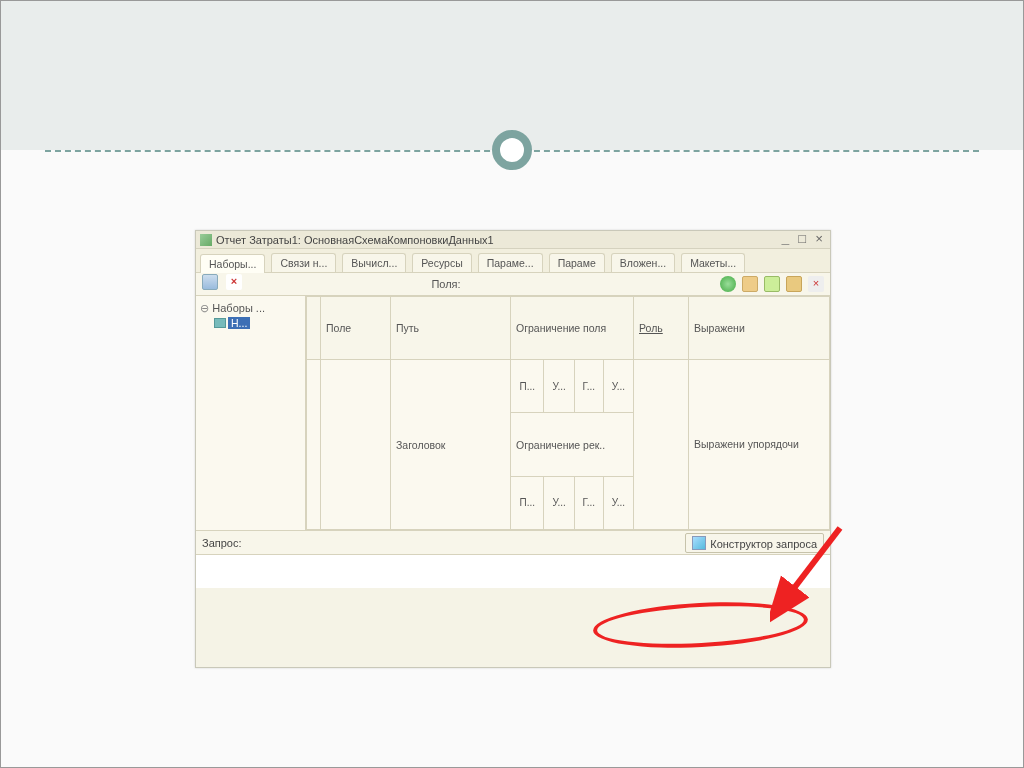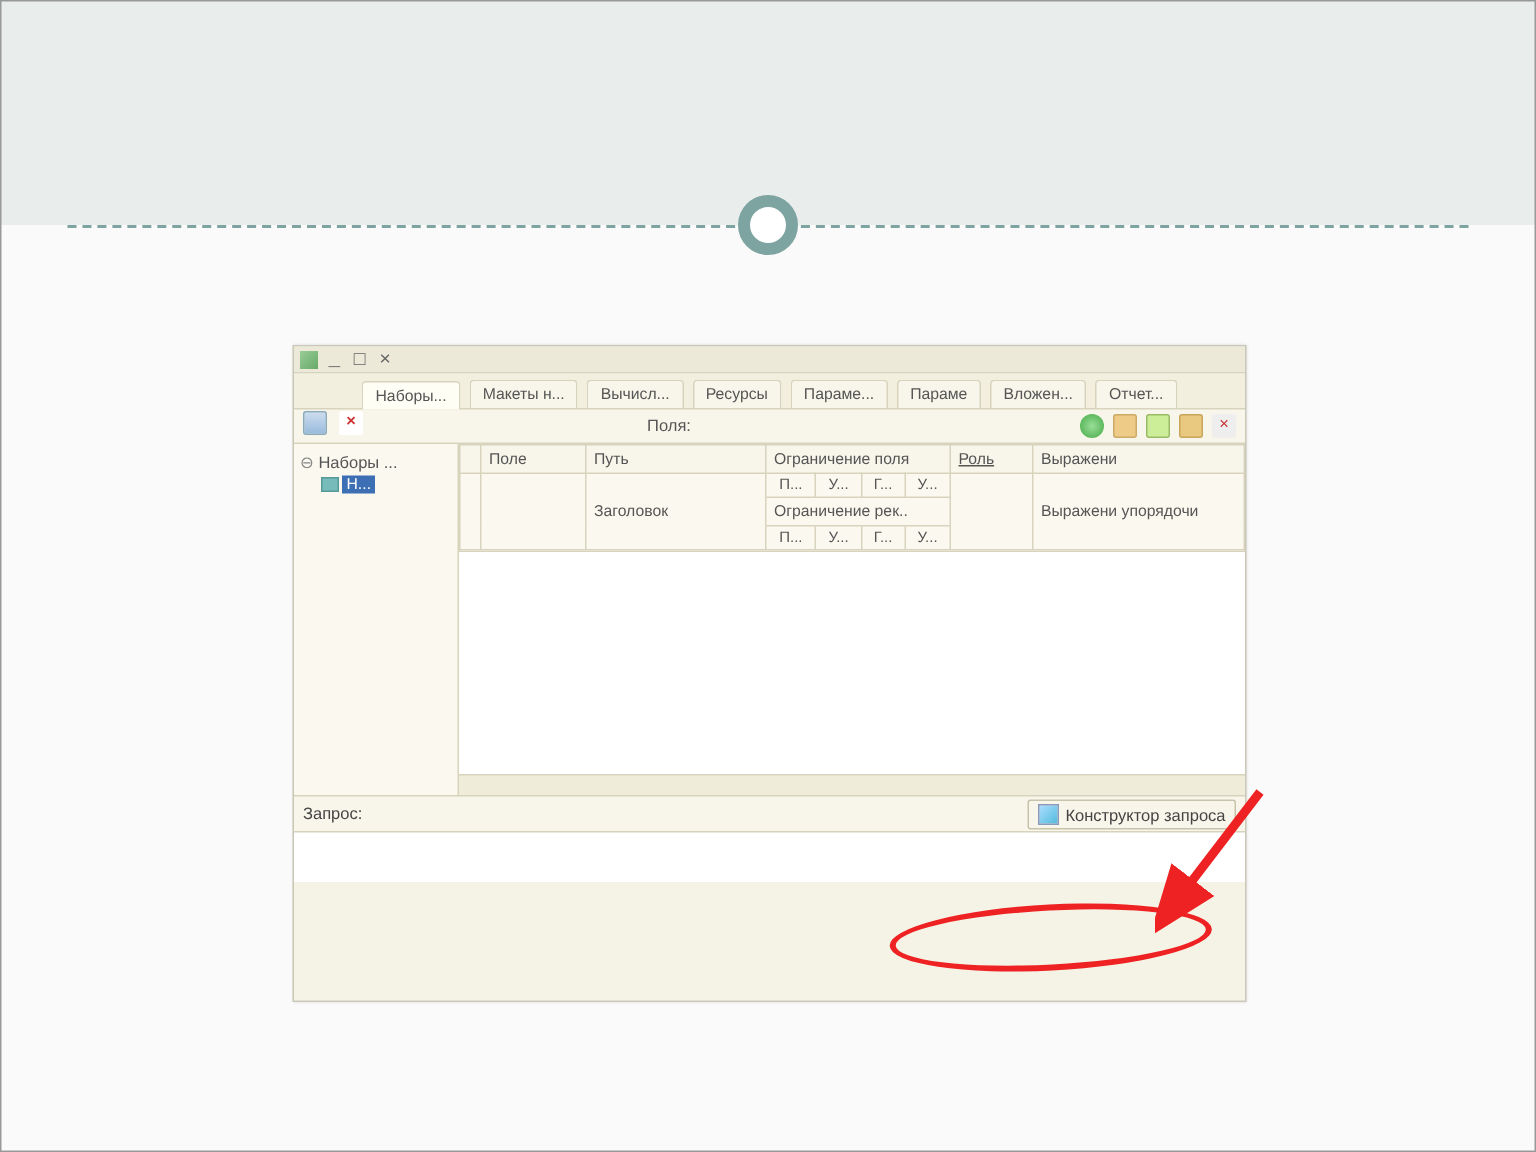--- a/index.html
+++ b/index.html
@@ -9,36 +9,36 @@
   .hr { position: absolute; top: 150px; left: 45px; right: 45px; border-top: 2px dashed #7da4a0; }
   .ring { position: absolute; top: 130px; left: 492px; width: 40px; height: 40px; border: 8px solid #7da4a0; border-radius: 50%; background: #fff; }
   .bullet { position: absolute; top: 190px; left: 80px; font-size: 30px; color: #333; }
   .bullet::before { content: ""; display: inline-block; width: 12px; height: 12px; border: 2px solid #a8bdb9; border-radius: 50%; margin-right: 10px; vertical-align: 2px; }
 
   .appwin { position: absolute; top: 230px; left: 195px; width: 636px; height: 438px; border: 1px solid #c9c8b9; background: #f5f3e6; font-size: 11px; color: #444; box-shadow: 0 0 2px rgba(0,0,0,.15); }
   .titlebar { display:flex; align-items:center; height:18px; padding:0 4px; background:#ece9d8; border-bottom:1px solid #d5d2bf;}
   .titlebar .icon { width:12px; height:12px; background:linear-gradient(135deg,#9c9 0,#6a6 100%); margin-right:4px;}
   .titlebar .ttl { flex:1; white-space:nowrap; overflow:hidden;}
   .winbtns span { font-family: "Courier New", monospace; font-size:13px; color:#666; padding:0 3px; }
-  .tabs { display:flex; gap:6px; padding:4px 4px 0 4px; background:#f2efde;justify-content:center;}
+  .tabs { display:flex; gap:6px; padding:4px 4px 0 4px; background:#f2efde;}
   .tab { padding:3px 8px; background:#f8f6ea; border:1px solid #d7d3bd; border-bottom:none; border-radius:3px 3px 0 0; font-size:10.5px; color:#555; white-space:nowrap;}
   .tab.active { background:#fffef5; position:relative; top:1px;}
   .toolbar-row { display:flex; align-items:center; height:24px; padding:0 6px; border-top:1px solid #d7d3bd; border-bottom:1px solid #d7d3bd; background:#f8f6ea;}
   .toolbar-row .lbl { font-size:11px; color:#555;}
   .toolbar-row .ticons { margin-left:auto; display:flex; gap:6px;}
   .tico { width:16px; height:16px; border-radius:2px;}
   .pane { display:flex; height:234px;}
   .left { width:110px; border-right:1px solid #d7d3bd; background:#fbf9ef; padding:4px;}
   .left-tb { display:flex; gap:8px; margin-bottom:4px;}
   .tree-root { font-size:11px; color:#555; padding:2px 0;}
   .tree-root::before { content:"⊖ "; color:#888;}
   .tree-item { margin-left:14px; display:flex; align-items:center; gap:2px;}
   .gridico { width:12px; height:10px; background:#7bb; border:1px solid #599; display:inline-block;}
   .tree-sel { background:#3d6fb5; color:#fff; padding:0 3px; font-size:10.5px;}
-  .right { flex:1; display:flex; flex-direction:column;}
+  .right { flex:1; display:flex; flex-direction:row;}
   .grid { border-collapse:collapse; width:100%; font-size:10.5px;}
   .grid th, .grid td { border:1px solid #d7d3bd; background:#f8f6ea; padding:3px 5px; text-align:left; color:#555; font-weight:normal; white-space:nowrap;}
   .grid .sub td { background:#fbf9ef;}
   .mini { font-size:10px; padding:2px 3px !important; text-align:center !important;}
   .white { flex:1; background:#fff; border-top:1px solid #d7d3bd;}
   .hscroll { height:14px; background:#efecда; border-top:1px solid #d7d3bd; background:#efecd9;}
   .qrow { display:flex; align-items:center; height:24px; padding:0 6px; border-top:1px solid #d7d3bd; background:#f8f6ea;gap:40px;}
   .qbtn { margin-left:auto; display:flex; align-items:flex-end; gap:4px; padding:2px 6px; border:1px solid #c7c3ab; background:#f8f6ea; border-radius:2px; font-size:11px; color:#444;}
   .qbtn .qico { width:14px; height:14px; background:linear-gradient(135deg,#adf 0,#5bd 100%); border:1px solid #89b;}
   .qtext { height:34px; background:#fff; border-top:1px solid #d7d3bd;}
@@ -52,36 +52,37 @@
 
 <div class="slide">
   <div class="topband"></div>
   <div class="hr"></div>
   <div class="ring"></div>
 
 
   <div class="appwin">
     <div class="titlebar">
       <span class="icon"></span>
+      <span class="ttl">Отчет Затраты1: ОсновнаяСхемаКомпоновкиДанных1</span>
       <span class="winbtns">
         <span>_</span>
         <span>□</span>
         <span>×</span>
       </span>
     </div>
 
     <div class="tabs">
       <div class="tab active">Наборы...</div>
-      <div class="tab">Макеты н...</div>
+      <div class="tab">Связи н...</div>
       <div class="tab">Вычисл...</div>
       <div class="tab">Ресурсы</div>
       <div class="tab">Параме...</div>
       <div class="tab">Параме</div>
       <div class="tab">Вложен...</div>
-      <div class="tab">Отчет...</div>
+      <div class="tab">Макеты...</div>
     </div>
 
     <div class="toolbar-row">
       <div class="left-tb" style="margin-right:auto">
         <span class="tico" style="background:linear-gradient(#cde,#9bd);border:1px solid #8ab;"></span>
         <span class="tico" style="background:#fff;border:none;color:#c33;font-weight:bold;text-align:center;line-height:14px;">×</span>
       </div>
       <span class="lbl" style="margin-left:-70px;">Поля:</span>
       <div class="ticons">
         <span class="tico" style="background:radial-gradient(#9d9,#4a4);border-radius:50%;"></span>

